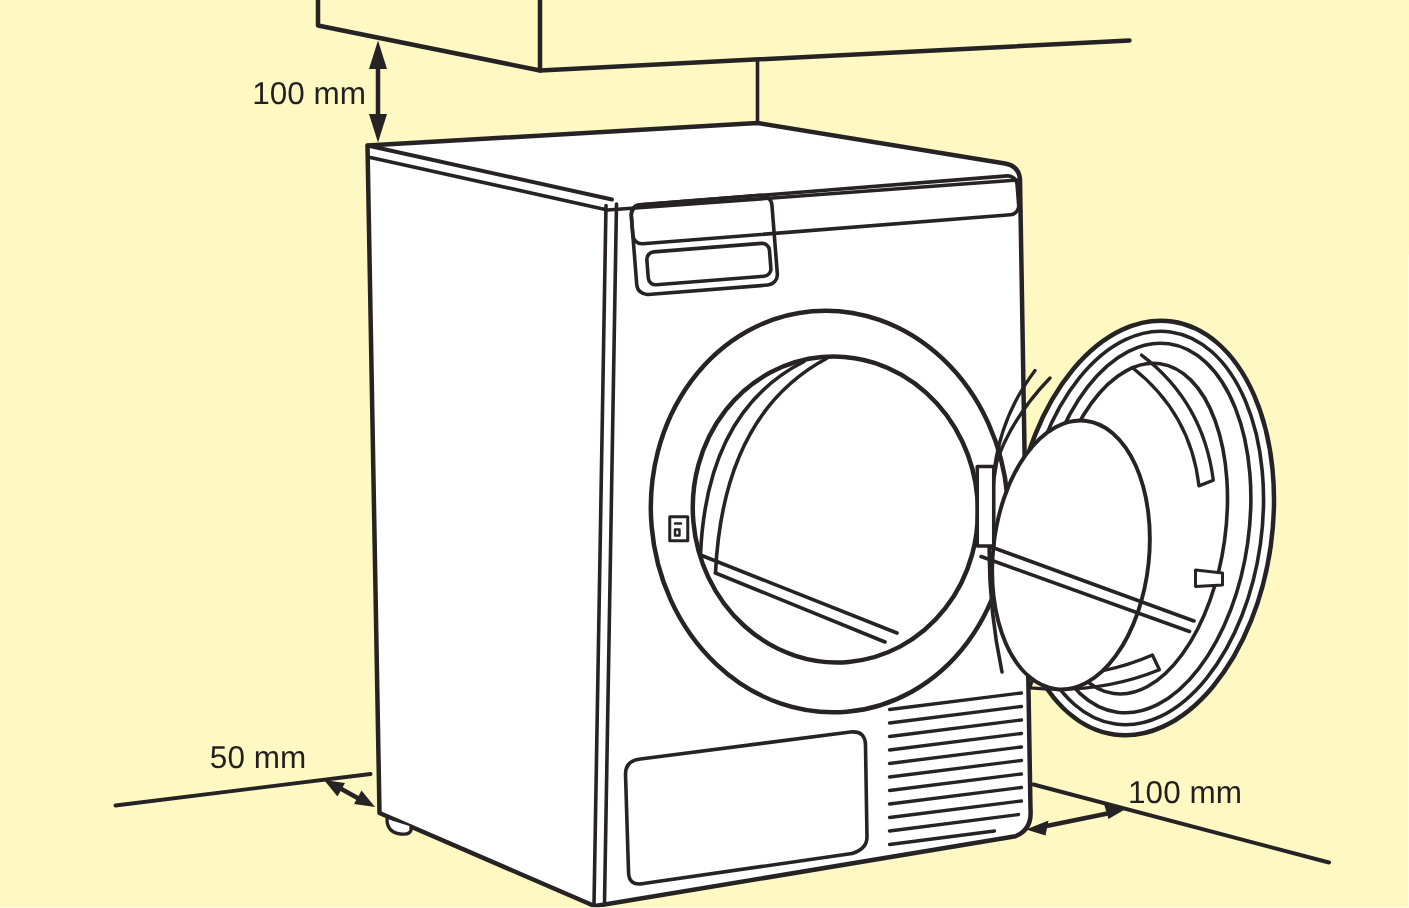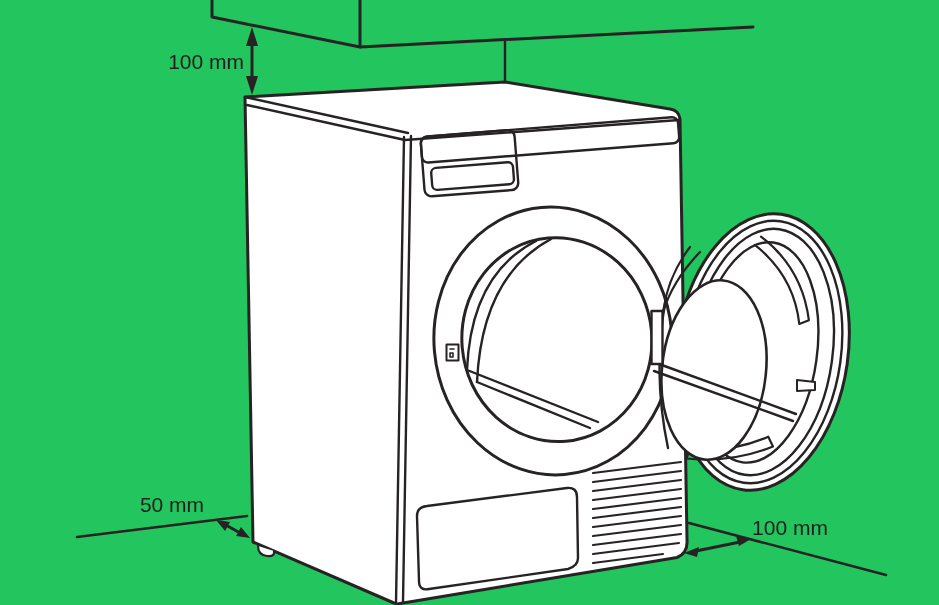--- a/index.html
+++ b/index.html
@@ -1,19 +1,19 @@
 <!DOCTYPE html>
 <html><head>
 <meta charset="utf-8">
 <style>
   html,body{margin:0;padding:0;background:#ffffff;}
   .stage{
     position:relative;
     width:939px;height:605px;
-    background:#22c55e;
+    background:#fef9c3;
     overflow:hidden;
     font-family:"Liberation Sans", sans-serif;
   }
   .stage svg{position:absolute;left:0;top:0;}
   text{
     font-family:"Liberation Sans", sans-serif;
     font-size:21px;
     fill:#231f20;
   }
 </style>

